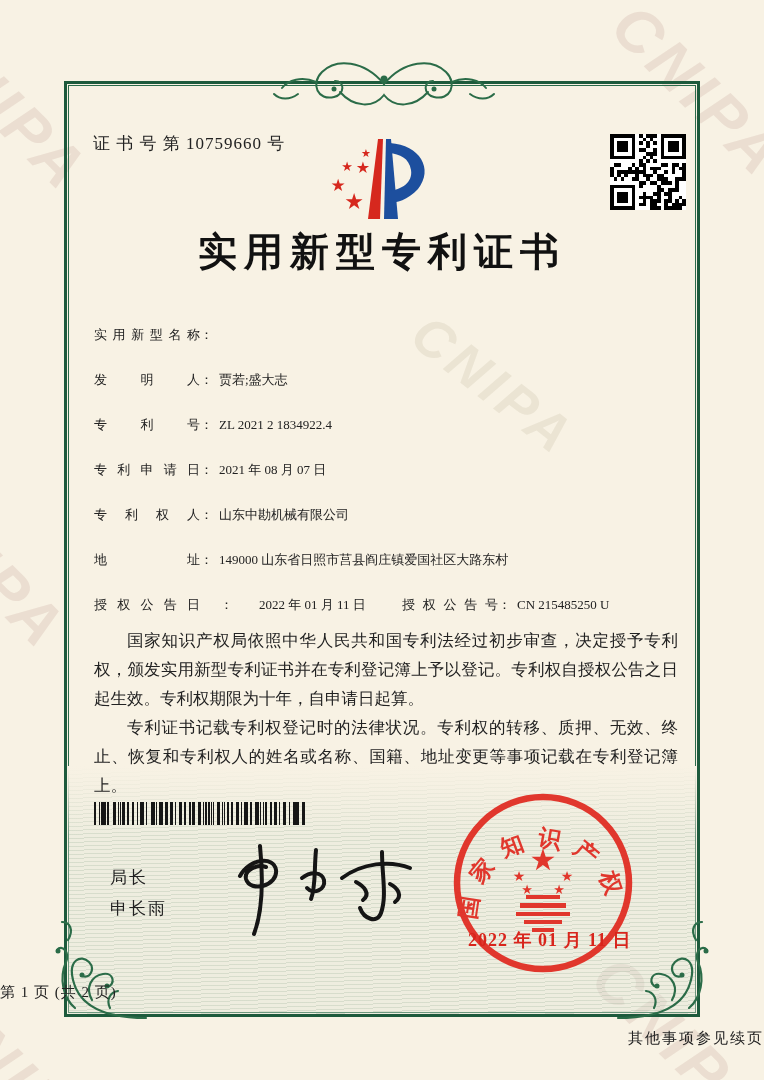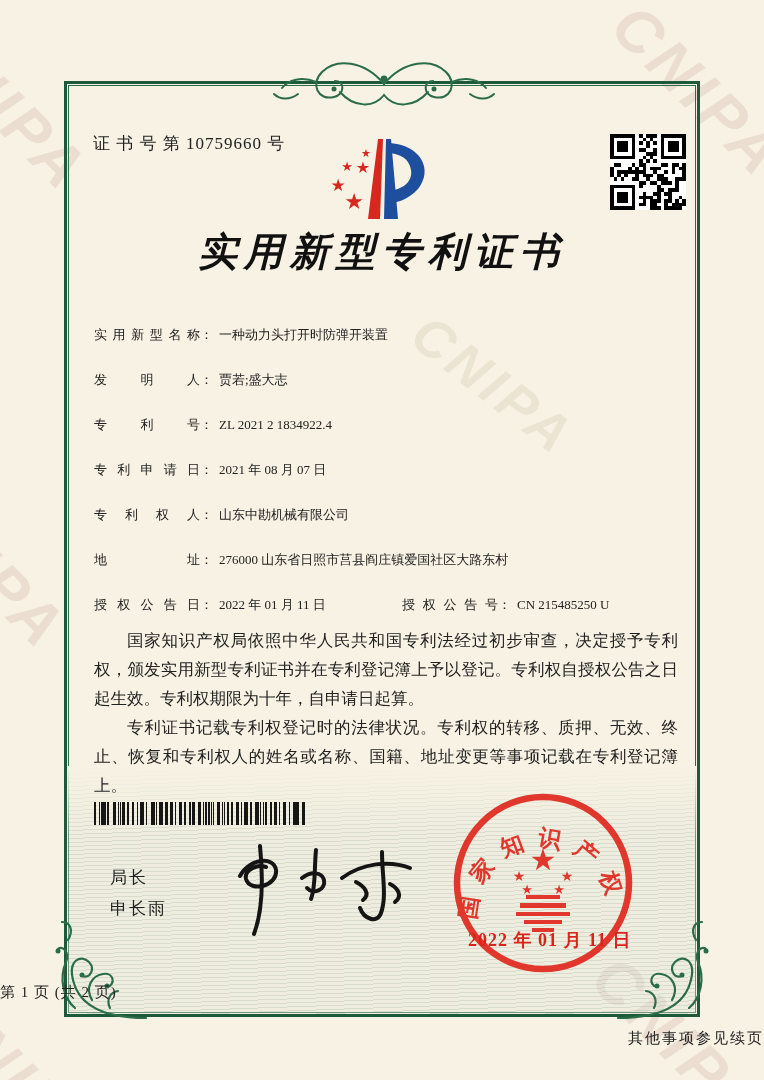--- a/index.html
+++ b/index.html
@@ -44,32 +44,32 @@
   .orn-top{left:246px;top:48px;}
   .orn-bl{left:50px;top:916px;}
   .orn-br{left:614px;top:916px;}
   
   .cert-no{position:absolute;left:93px;top:132px;z-index:3;font-size:17px;letter-spacing:1px;}
   .logo{position:absolute;left:318px;top:127px;z-index:3;}
   .qr{position:absolute;left:610px;top:134px;width:76px;height:76px;z-index:3;background:#fff;}
   .qr svg{display:block;width:76px;height:76px;}
   .title{
     position:absolute;left:0;right:0;top:225px;z-index:3;text-align:center;
-    font-size:39px;font-weight:bold;letter-spacing:7px;color:#111;font-style:italic;
+    font-size:39px;font-weight:bold;letter-spacing:7px;color:#111;
   }
   
   .fields{position:absolute;left:94px;top:320px;width:588px;z-index:3;font-size:13px;}
   .frow{line-height:30px;margin-bottom:15px;display:flex;white-space:nowrap;}
   .flabel{
     display:inline-block;width:106px;
     text-align:justify;text-align-last:justify;text-justify:inter-character;
   }
   .colon{display:inline-block;margin-right:6px;}
   .fvalue{flex:0 1 auto;white-space:normal;}
-  .grp{display:flex;width:308px;flex:0 0 308px;}
+  .grp{display:flex;width:308px;flex:0 0 308px;gap:20px;}
   .grp2{display:flex;}
   .grp2 .flabel{width:96px;}
   
   .paras{position:absolute;left:94px;top:626px;width:584px;z-index:3;
     font-size:16.5px;line-height:29px;text-align:justify;}
   .paras p{margin:0;text-indent:2em;}
   
   .barcode{
     position:absolute;left:94px;top:802px;width:212px;height:23px;z-index:3;
     background-image:
@@ -311,21 +311,20 @@
     </g>
   </svg>
 </div>
 
 <div class="title">实用新型专利证书</div>
 
 <div class="fields">
   <div class="frow">
     <span class="flabel">实用新型名称</span>
       <span class="colon">：</span>
-      <span class="fvalue">一种动力头打开时防弹开装置</span>
   </div>
   <div class="frow">
     <span class="flabel">发明人</span>
       <span class="colon">：</span>
       <span class="fvalue">贾若;盛大志</span>
   </div>
   <div class="frow">
     <span class="flabel">专利号</span>
       <span class="colon">：</span>
       <span class="fvalue">ZL 2021 2 1834922.4</span>
@@ -336,21 +335,21 @@
       <span class="fvalue">2021 年 08 月 07 日</span>
   </div>
   <div class="frow">
     <span class="flabel">专利权人</span>
       <span class="colon">：</span>
       <span class="fvalue">山东中勘机械有限公司</span>
   </div>
   <div class="frow">
     <span class="flabel">地址</span>
       <span class="colon">：</span>
-      <span class="fvalue">276000 山东省日照市莒县阎庄镇爱国社区大路东村</span>
+      <span class="fvalue">149000 山东省日照市莒县阎庄镇爱国社区大路东村</span>
   </div>
   <div class="frow">
     <span class="grp">
       <span class="flabel">授权公告日</span>
         <span class="colon">：</span>
         <span class="fvalue">2022 年 01 月 11 日</span>
     </span>
     <span class="grp2">
       <span class="flabel">授权公告号</span>
         <span class="colon">：</span>

